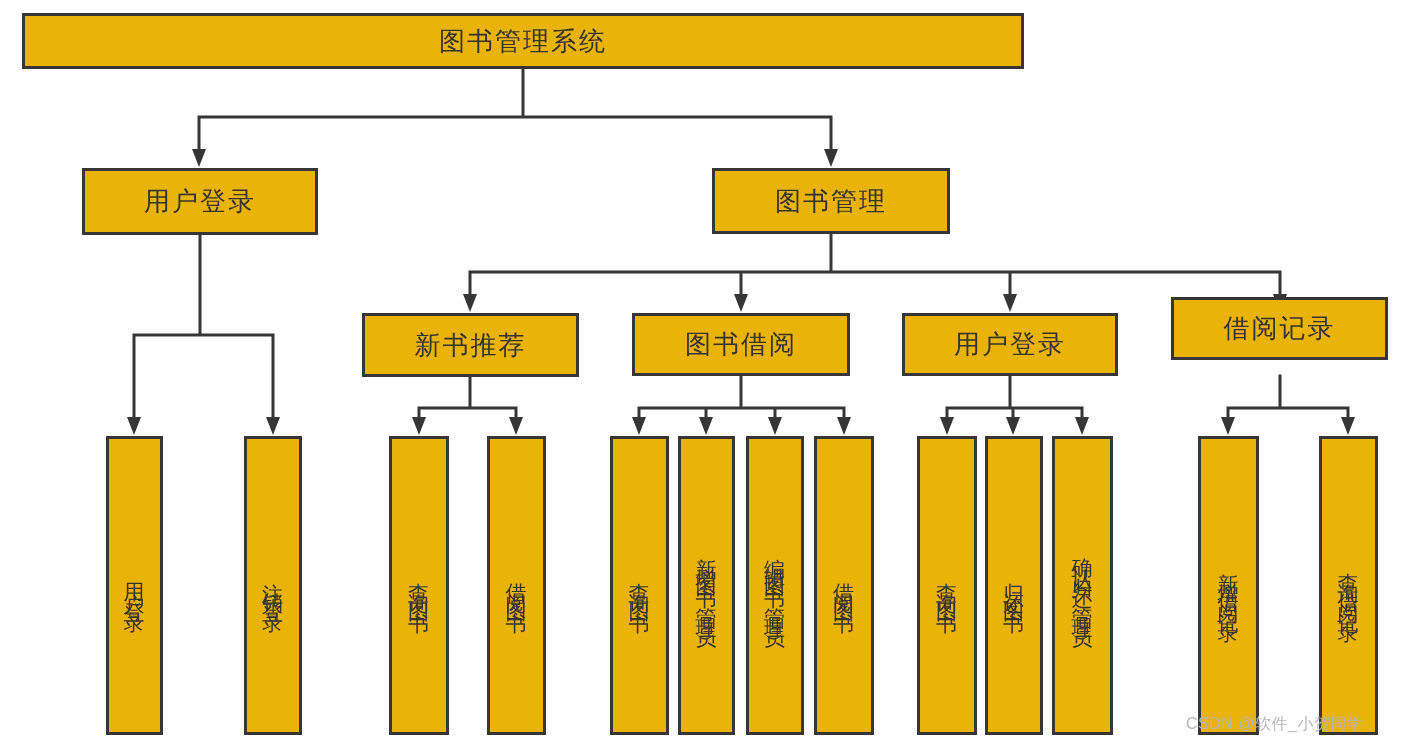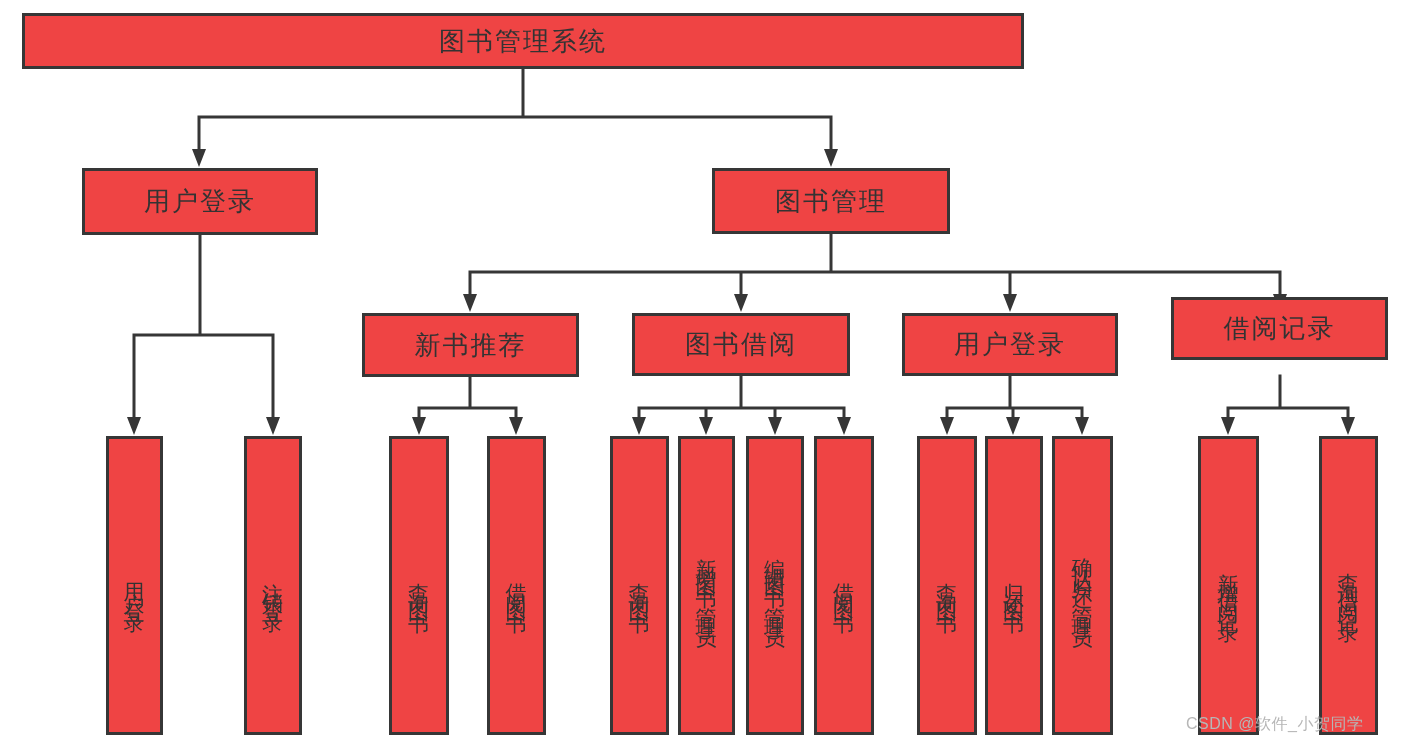--- a/index.html
+++ b/index.html
@@ -3,21 +3,21 @@
 <meta charset="utf-8">
 <style>
   html,body { margin:0; padding:0; background:#ffffff; }
   .stage {
     position:relative; width:1405px; height:747px; background:#ffffff;
     font-family:"Liberation Sans", sans-serif; overflow:hidden;
   }
   .wires { position:absolute; left:0; top:0; z-index:0; }
   .node {
     position:absolute; box-sizing:border-box; z-index:1;
-    border:3px solid #363636; background:#ef4444; color:#333333;
+    border:3px solid #363636; background:#eab308; color:#333333;
     display:flex; align-items:center; justify-content:center;
   }
   .hnode { font-size:26px; letter-spacing:2px; white-space:nowrap; }
   .vnode .vtext {
     writing-mode:vertical-rl; text-orientation:mixed;
     font-size:21px; line-height:1; letter-spacing:10px; white-space:nowrap;
   }
   .watermark {
     position:absolute; left:1186px; top:714px; z-index:3;
     font-size:16px; color:#b6b6b6; letter-spacing:0.5px; white-space:nowrap;

